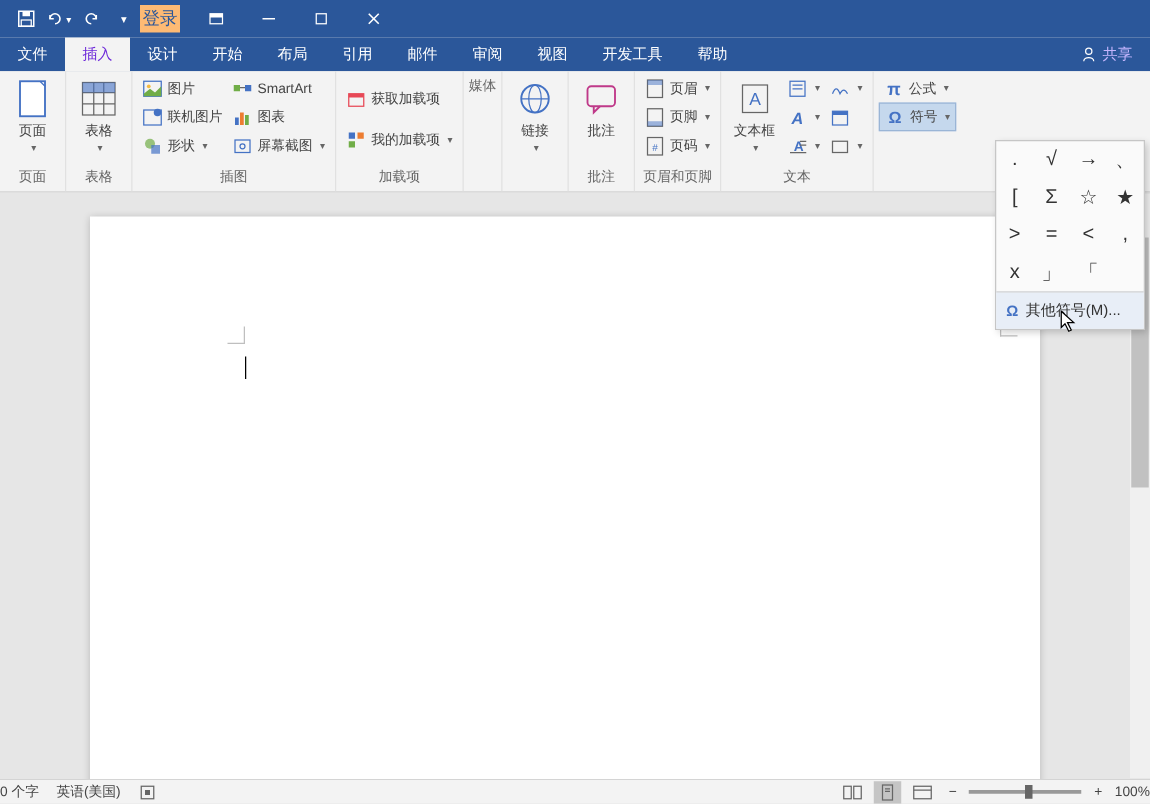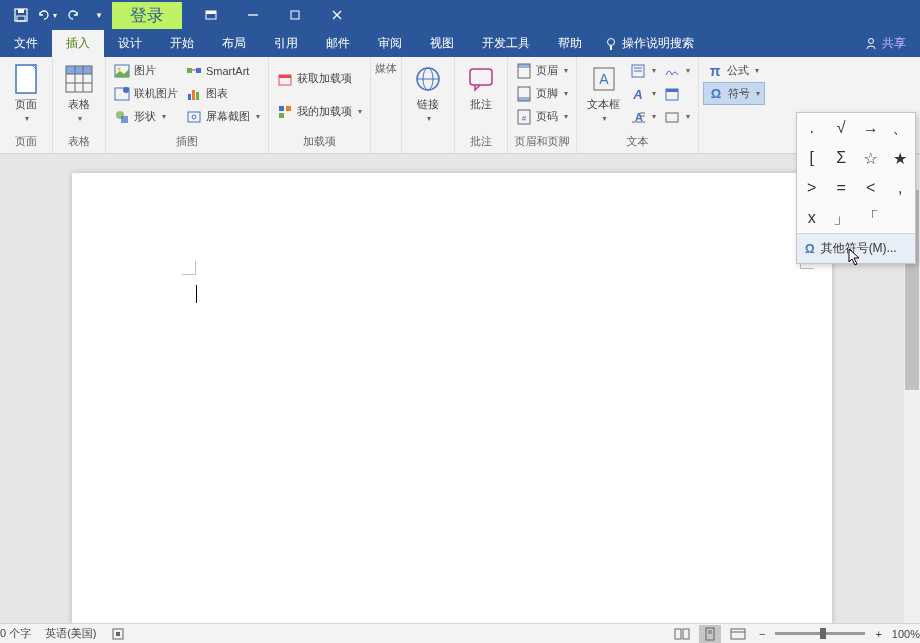--- a/index.html
+++ b/index.html
@@ -4,27 +4,27 @@
   <style>
     * { box-sizing: border-box; margin: 0; padding: 0; font-family: "Microsoft YaHei", "Segoe UI", sans-serif; }
     body { width: 920px; height: 643px; background: #e6e6e6; overflow: hidden; position: relative; }
     
     
     .title-bar { height: 30px; background: #2b579a; display: flex; align-items: center; color: white; font-size: 12px; }
     .qat { display: flex; gap: 0; padding-left: 8px; }
     .qat-btn { width: 26px; height: 26px; display: flex; align-items: center; justify-content: center; cursor: pointer; }
     .title-text { flex: 1; text-align: center; }
     .win-btns { display: flex; align-items: center; }
-    .login-btn { background: #bef264; color: #2b579a; padding: 2px 18px; font-size: 17px; margin-right: 8px; cursor: pointer; }
+    .login-btn { background: #fdba74; color: #2b579a; padding: 2px 2px; font-size: 14px; margin-right: 8px; cursor: pointer; }
     .win-btn { width: 42px; height: 30px; display: flex; align-items: center; justify-content: center; cursor: pointer; }
     
     
     .ribbon-tabs { height: 27px; background: #2b579a; display: flex; align-items: stretch; font-size: 12px; }
     .tab { padding: 0 14px; display: flex; align-items: center; color: white; cursor: pointer; }
-    .tab.active { background: #f3f3f3; color: #4d7c0f; }
+    .tab.active { background: #f3f3f3; color: #6d28d9; }
     .tell-me { display: flex; align-items: center; color: white; margin-left: 8px; gap: 4px; }
     .share { margin-left: auto; padding: 0 14px; display: flex; align-items: center; color: #c4b5fd; gap: 4px; cursor: pointer; }
     
     
     .ribbon { height: 97px; background: #f3f3f3; border-bottom: 1px solid #d4d4d4; display: flex; }
     .group { border-right: 1px solid #e1e1e1; display: flex; flex-direction: column; padding: 2px 4px; }
     .group-content { flex: 1; display: flex; align-items: flex-start; }
     .group-label { text-align: center; font-size: 11px; color: #666; padding: 2px 0; }
     .big-btn { display: flex; flex-direction: column; align-items: center; padding: 4px 6px; cursor: pointer; font-size: 11px; color: #444; gap: 2px; }
     .big-icon { width: 32px; height: 32px; display: flex; align-items: center; justify-content: center; }
@@ -125,27 +125,20 @@
   <div class="tab active">插入</div>
   <div class="tab">设计</div>
   <div class="tab">开始</div>
   <div class="tab">布局</div>
   <div class="tab">引用</div>
   <div class="tab">邮件</div>
   <div class="tab">审阅</div>
   <div class="tab">视图</div>
   <div class="tab">开发工具</div>
   <div class="tab">帮助</div>
-  <div class="tell-me">
-    <svg width="14" height="14" viewBox="0 0 14 14">
-        <circle cx="7" cy="5" r="3.5" fill="none" stroke="white"></circle>
-        <rect x="6" y="8" width="2" height="5" fill="white"></rect>
-      </svg>
-    <span>操作说明搜索</span>
-  </div>
   <div class="share">
     <svg width="14" height="14" viewBox="0 0 14 14">
         <circle cx="7" cy="4" r="2.5" fill="none" stroke="white"></circle>
         <path d="M3 12 A4 3 0 0 1 11 12" fill="none" stroke="white"></path>
       </svg>
     <span>共享</span>
   </div>
 </div>
 
 <div class="ribbon">

